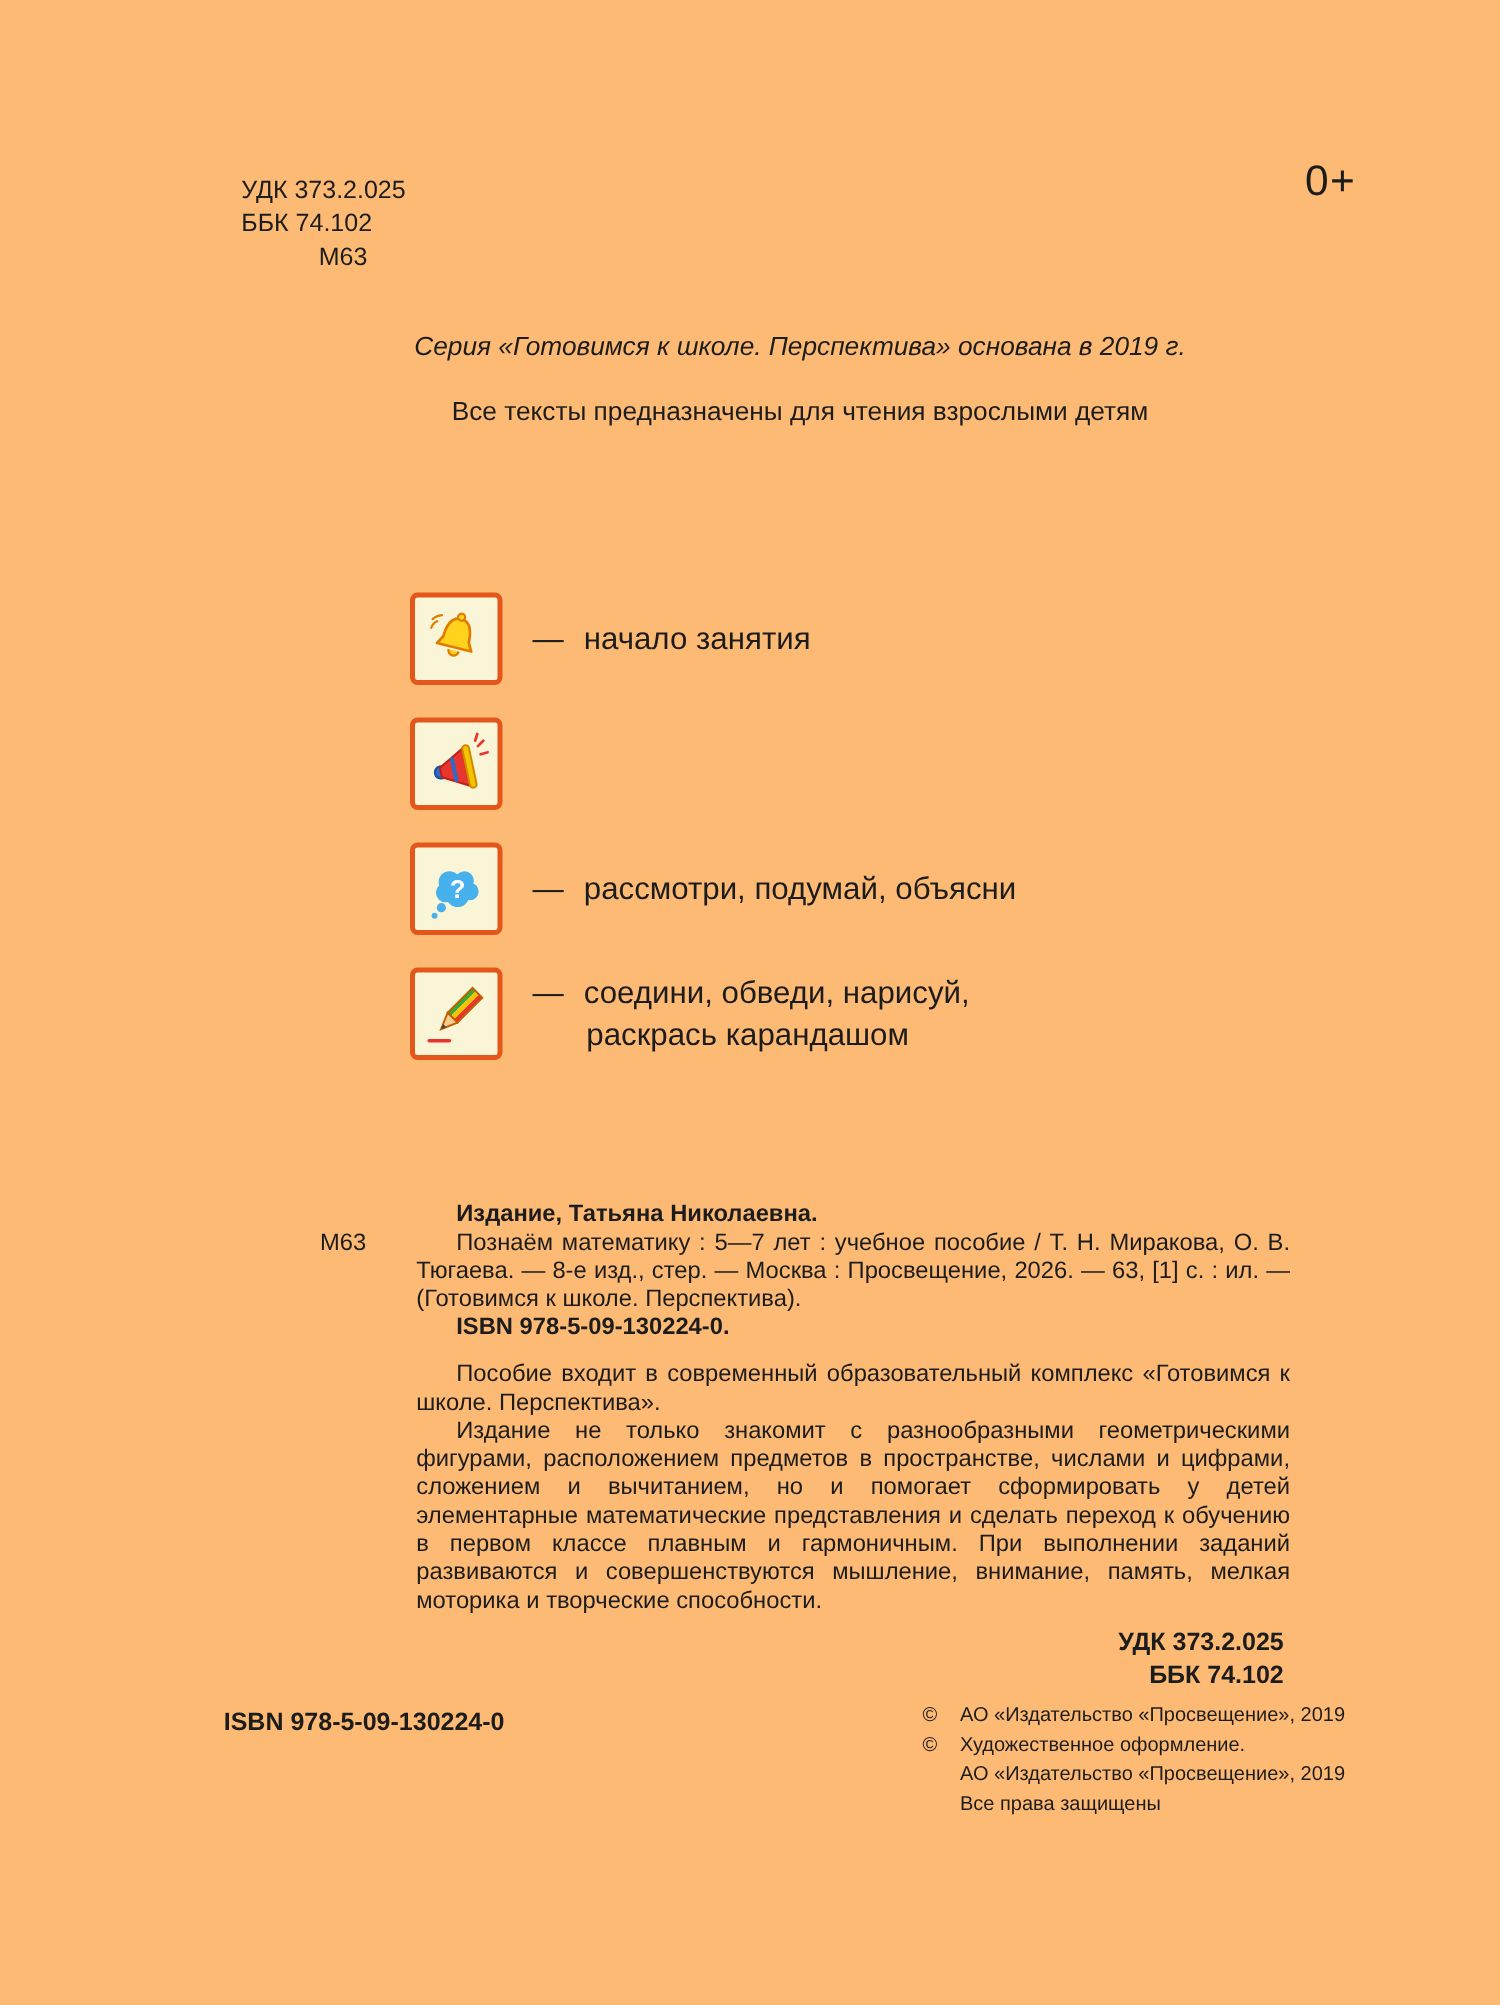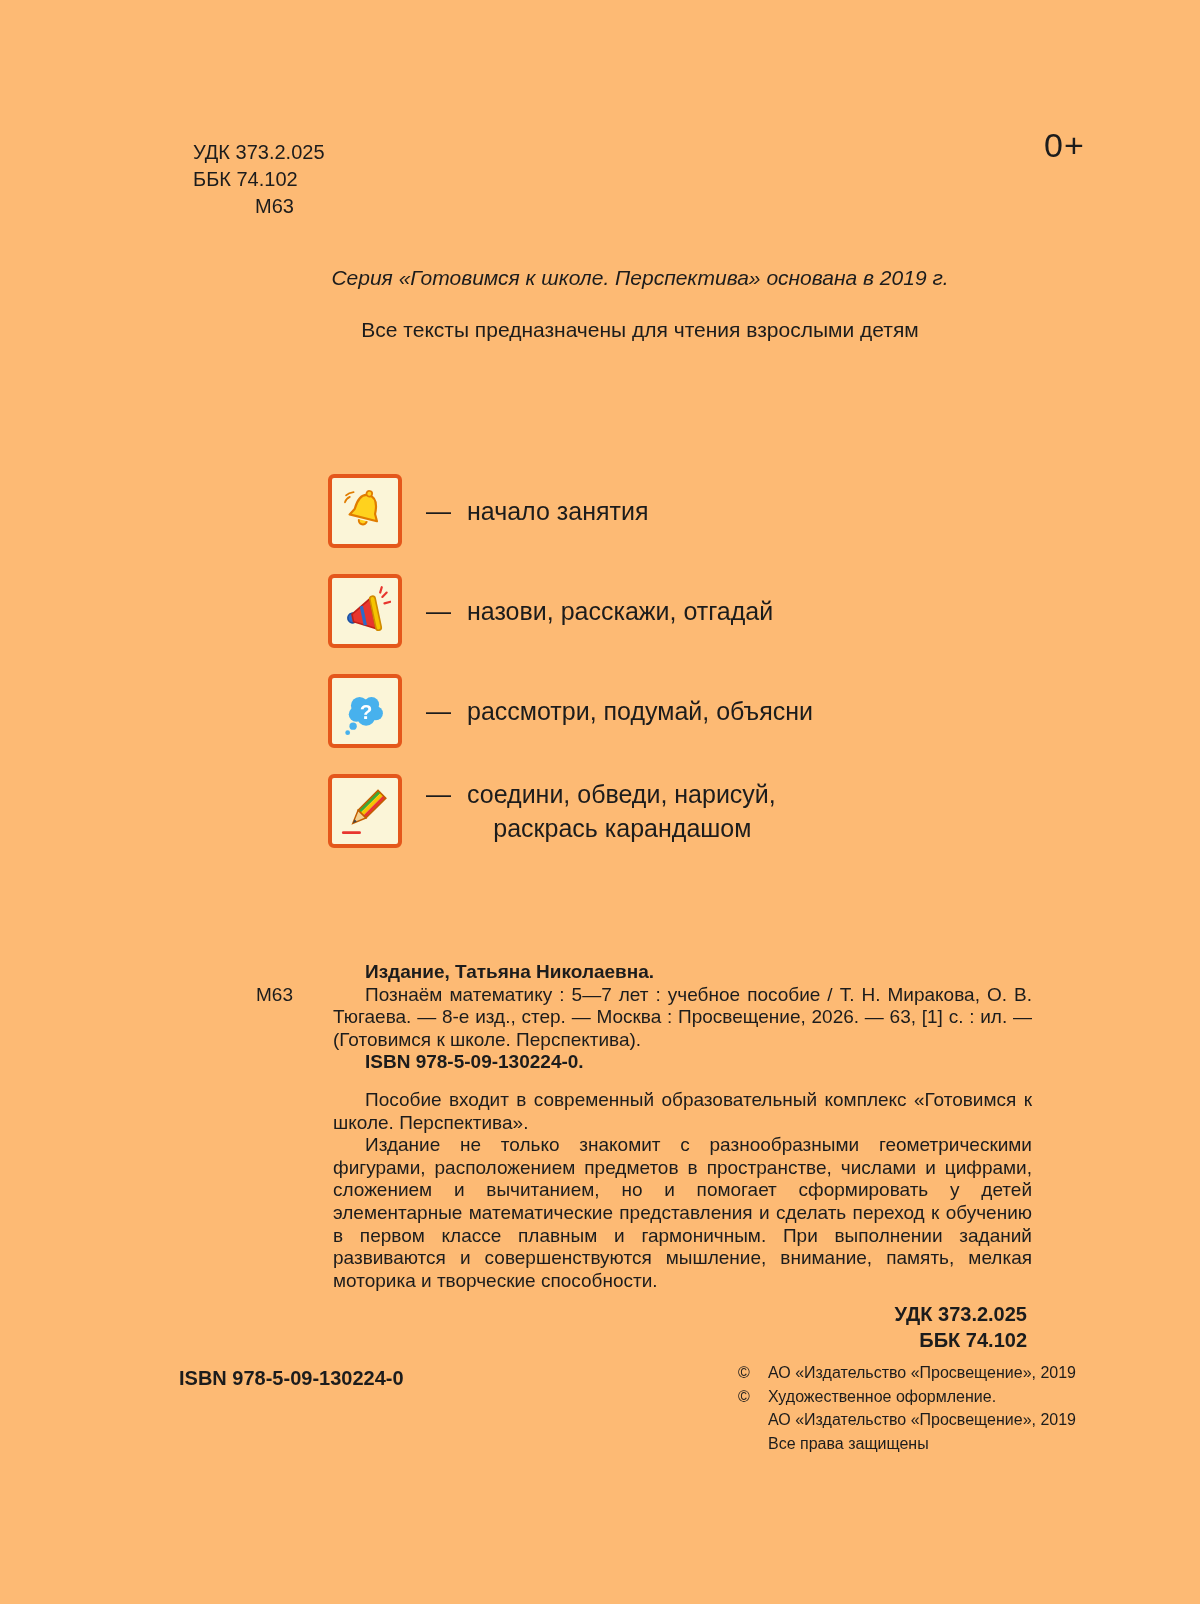--- a/index.html
+++ b/index.html
@@ -29,21 +29,21 @@
     text-align: center; font-size: 21px;
     transform: translateX(40px);
   }
 
   .legend-title {
     left: 0; right: 0; top: 420px;
     margin: 0; text-align: center;
     font-size: 31px; font-weight: bold;
   }
 
-  .legend { left: 328px; top: 474px; text-align: center; }
+  .legend { left: 328px; top: 474px; }
   .legend-row { display: flex; align-items: center; margin-bottom: 26px; }
   .icon-box {
     width: 66px; height: 66px;
     border: 4px solid #E4571B; border-radius: 6px;
     background: #FBF5D8;
     display: flex; align-items: center; justify-content: center;
     flex: 0 0 auto;
   }
   .legend-text { margin-left: 24px; font-size: 25px; line-height: 34px; }
   .legend-text .dash { margin-right: 16px; }
@@ -113,23 +113,20 @@
             <polygon points="12,24.5 31,14 31,42 12,31.5" fill="#E8352E" stroke="#C02018" stroke-width="1.5"></polygon>
             <path d="M22 19 L22 37" stroke="#2C6BC9" stroke-width="3"></path>
             <rect x="31" y="12" width="5" height="32" rx="2.5" fill="#F5C400" stroke="#D08A00" stroke-width="1.5"></rect>
           </g>
           <g stroke="#E8352E" stroke-width="2" stroke-linecap="round" fill="none">
             <path d="M40 11 l4 -4"></path>
               <path d="M42 17 l5.5 -1.5"></path>
               <path d="M38 7 l1.5 -5"></path>
           </g>
         </svg>
-      </span>
-      <span class="legend-text">
-        <span class="dash">—</span><span>назови, расскажи, отгадай</span>
       </span>
     </div>
 
     <div class="legend-row">
       <span class="icon-box">
         <svg width="52" height="52" viewBox="0 0 48 48" aria-hidden="true">
           <g fill="#47B1ED">
             <circle cx="19" cy="19" r="8"></circle>
             <circle cx="30" cy="18" r="7"></circle>
             <circle cx="34" cy="26" r="6.5"></circle>

